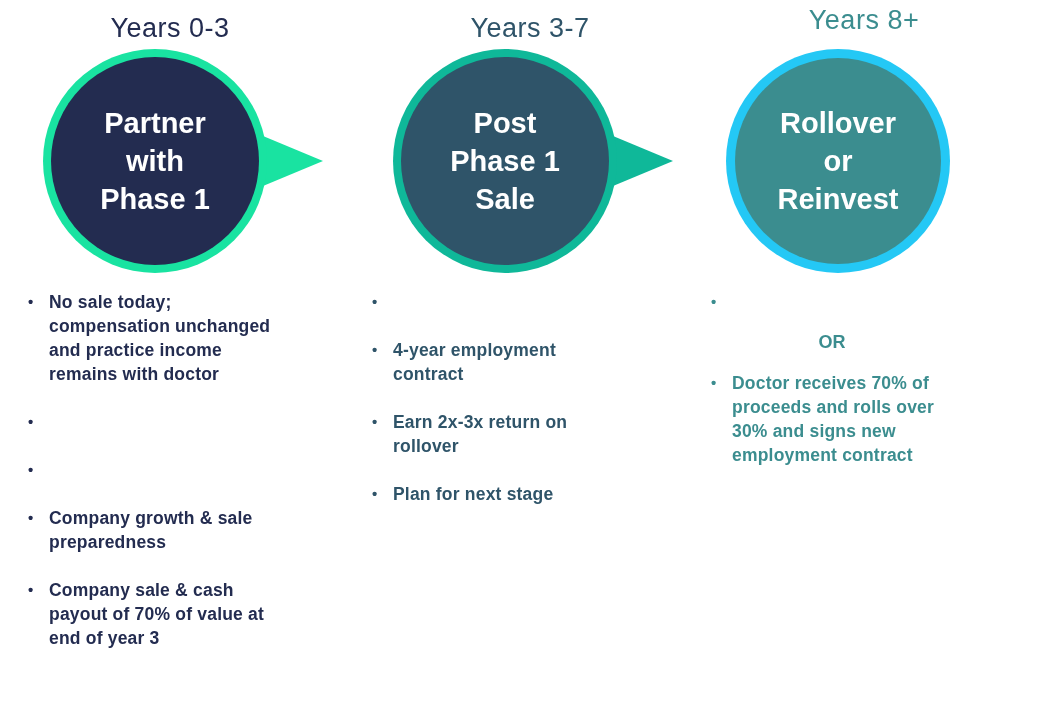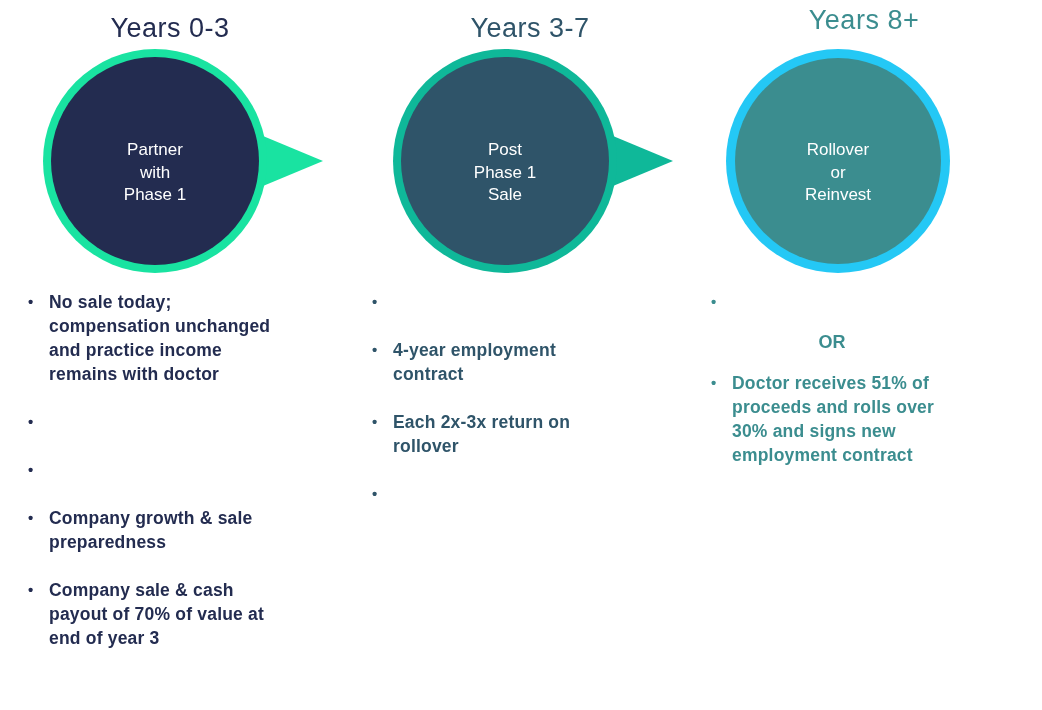--- a/index.html
+++ b/index.html
@@ -52,30 +52,30 @@
 
   .col1 .accent { fill: var(--mint, #19E3A1); }
   .col1 .node-fill { fill: var(--navy, #232C50); }
   .col2 .accent { fill: var(--teal, #0FB899); }
   .col2 .node-fill { fill: var(--slate, #2F5469); }
   .col3 .accent { fill: var(--cyan, #24C8F5); }
   .col3 .node-fill { fill: var(--seafoam, #3B8D8F); }
 
   .circle-label {
     position: absolute;
-    top: 12px;
+    top: 0;
     width: 230px;
     height: 230px;
     display: flex;
     align-items: center;
     justify-content: center;
     text-align: center;
     color: var(--white, #ffffff);
-    font-size: 17px;
-    font-weight: normal;
+    font-size: 29px;
+    font-weight: bold;
     line-height: 1.32;
     white-space: pre-line;
   }
   .col1 .circle-label { left: 40px; }
   .col2 .circle-label { left: 43px; }
   .col3 .circle-label { left: 29px; }
 
   .bullets {
     margin: 14px 0 0 0;
     padding: 0;
@@ -174,25 +174,26 @@
       <li class="bullet-item">
         <span class="bullet-marker">•</span>
       </li>
       <li class="bullet-item">
         <span class="bullet-marker">•</span>
         <span class="bullet-text">4-year employment
 contract</span>
       </li>
       <li class="bullet-item">
         <span class="bullet-marker">•</span>
-        <span class="bullet-text">Each 2x-3x return on
+        <span class="bullet-text">Earn 2x-3x return on
 rollover</span>
       </li>
       <li class="bullet-item">
         <span class="bullet-marker">•</span>
+        <span class="bullet-text">Plan for next stage</span>
       </li>
     </ul>
   </div>
 
   <div class="column col3">
     <div class="phase-title">Years 8+</div>
     <div class="graphic">
       <svg width="300" height="230" viewBox="0 0 300 230">
         <circle class="accent" cx="115" cy="115" r="112"></circle>
         <circle class="node-fill" cx="115" cy="115" r="103"></circle>
@@ -201,21 +202,21 @@
 or
 Reinvest</div>
     </div>
     <ul class="bullets">
       <li class="bullet-item">
         <span class="bullet-marker">•</span>
       </li>
       <li class="or-row">OR</li>
       <li class="bullet-item">
         <span class="bullet-marker">•</span>
-        <span class="bullet-text">Doctor receives 51% of
+        <span class="bullet-text">Doctor receives 70% of
 proceeds and rolls over
 30% and signs new
 employment contract</span>
       </li>
     </ul>
   </div>
 
 </div>
 
 </body></html>

